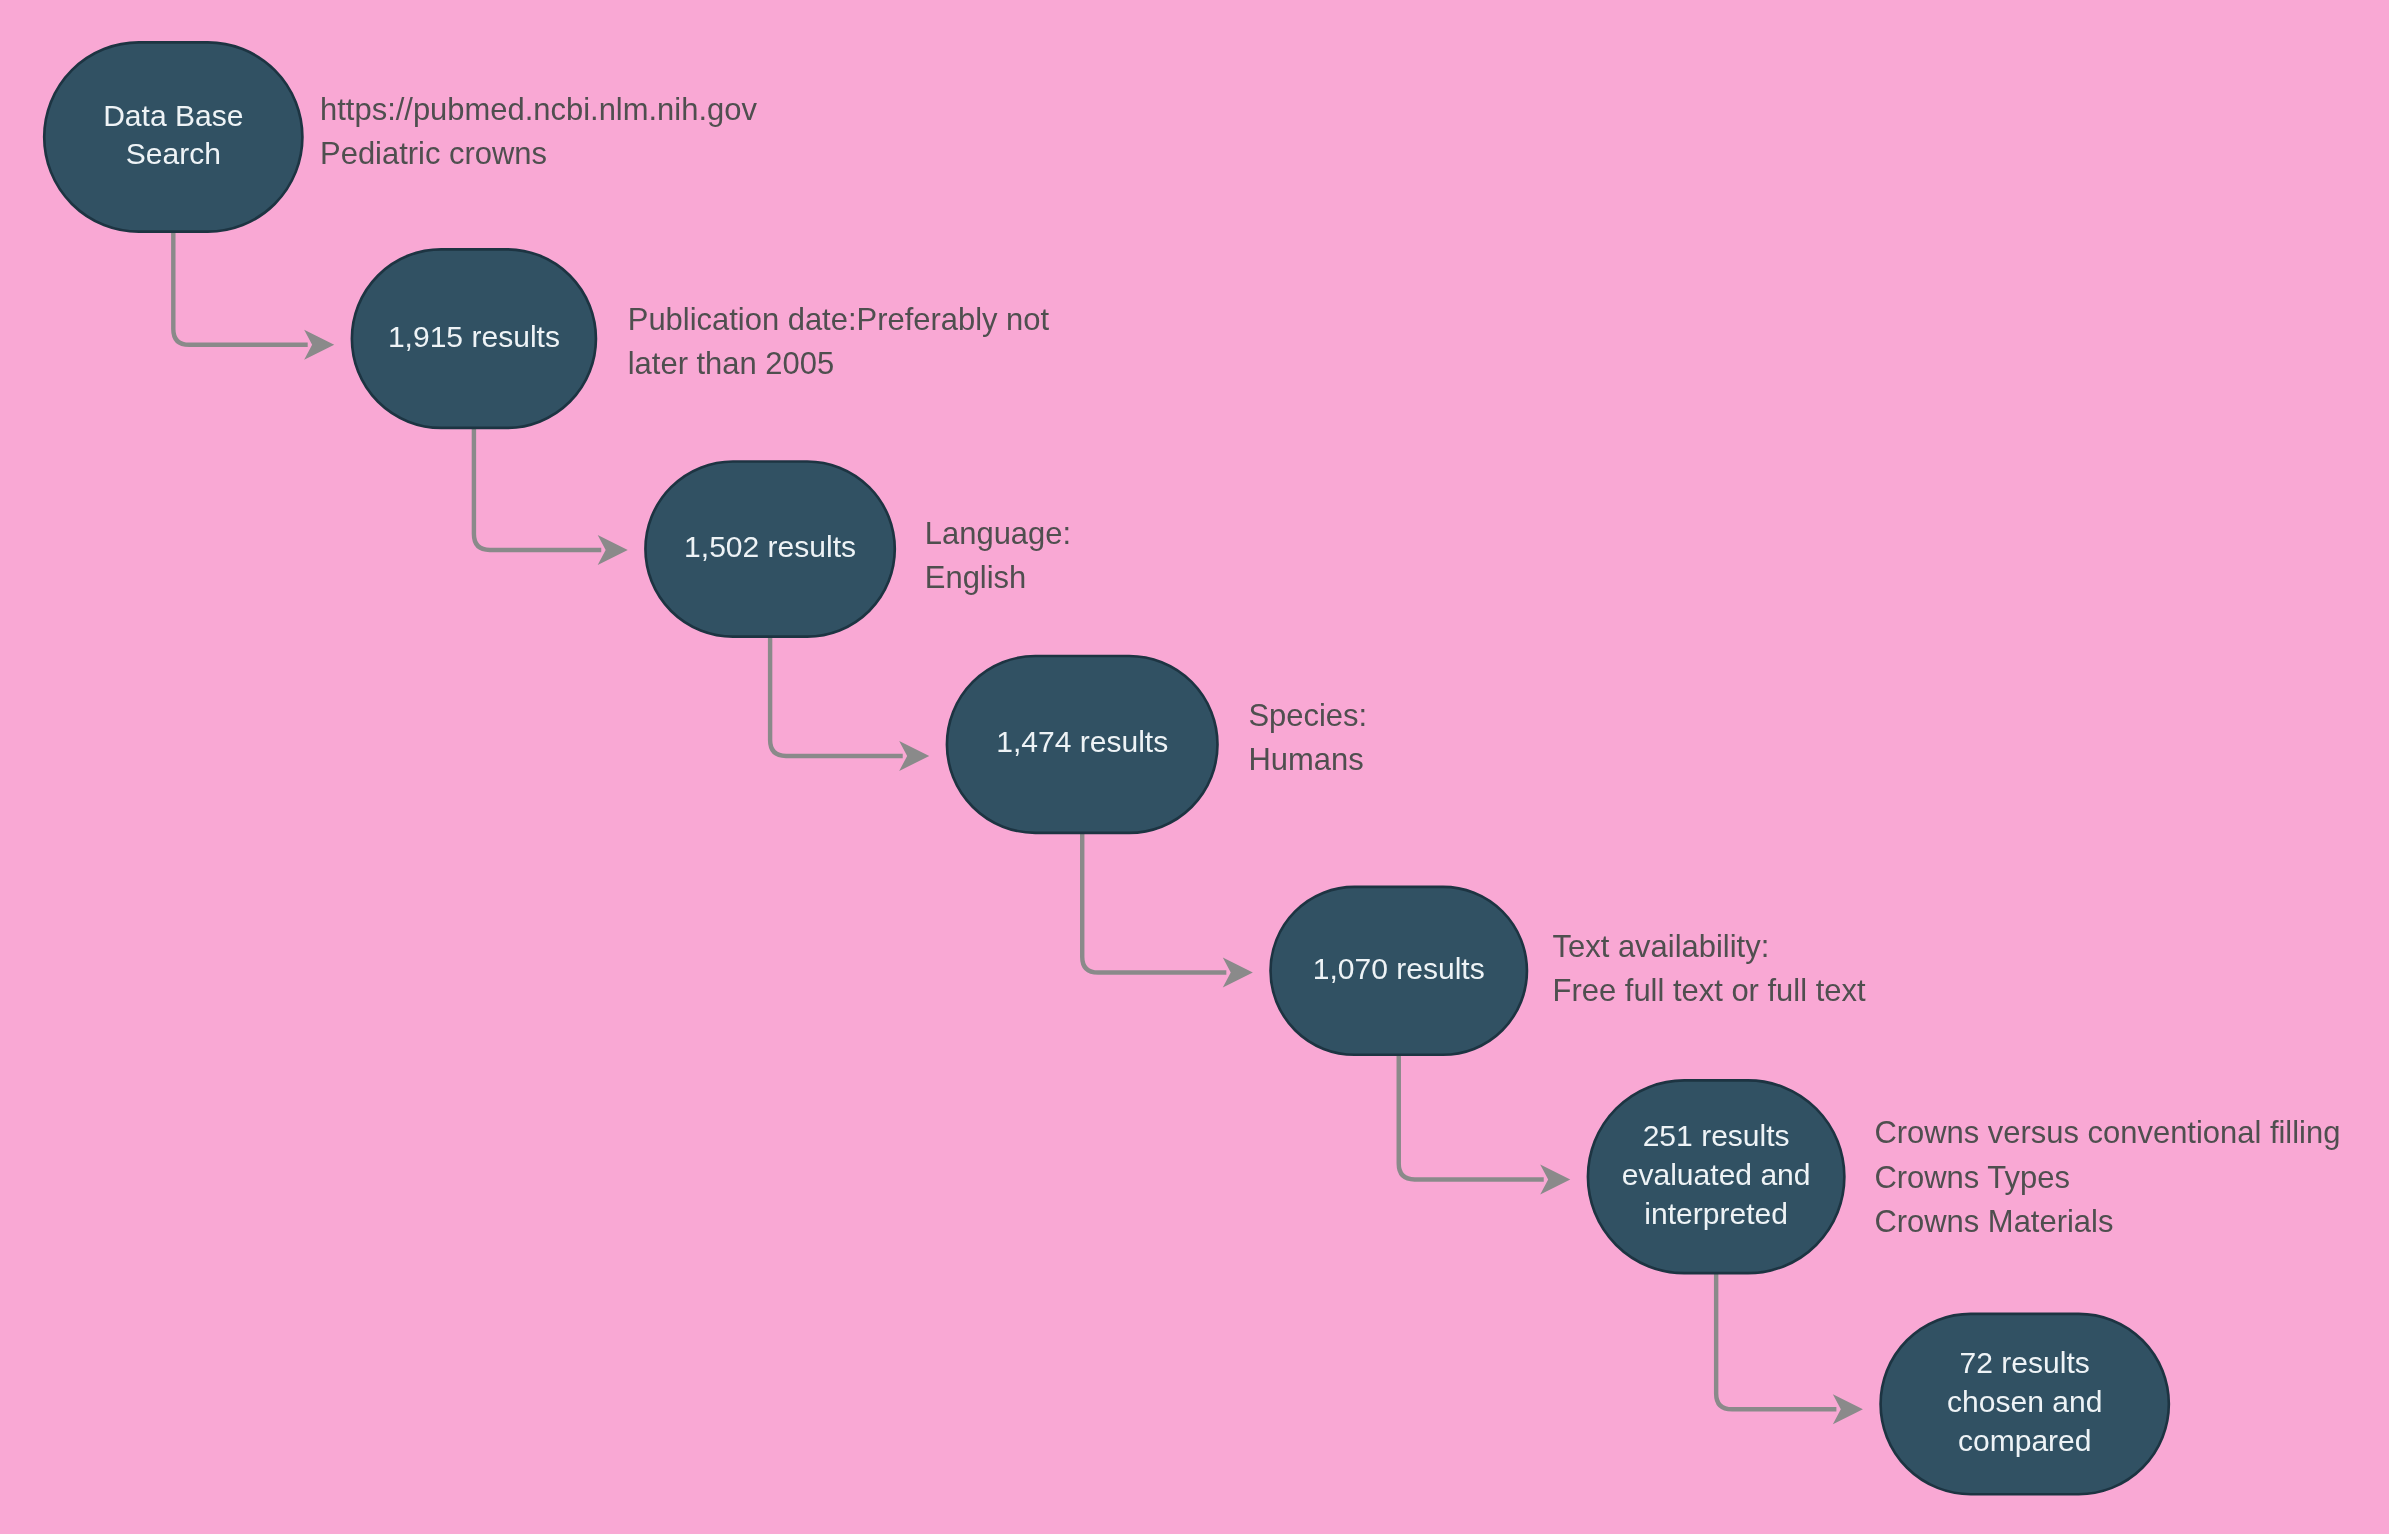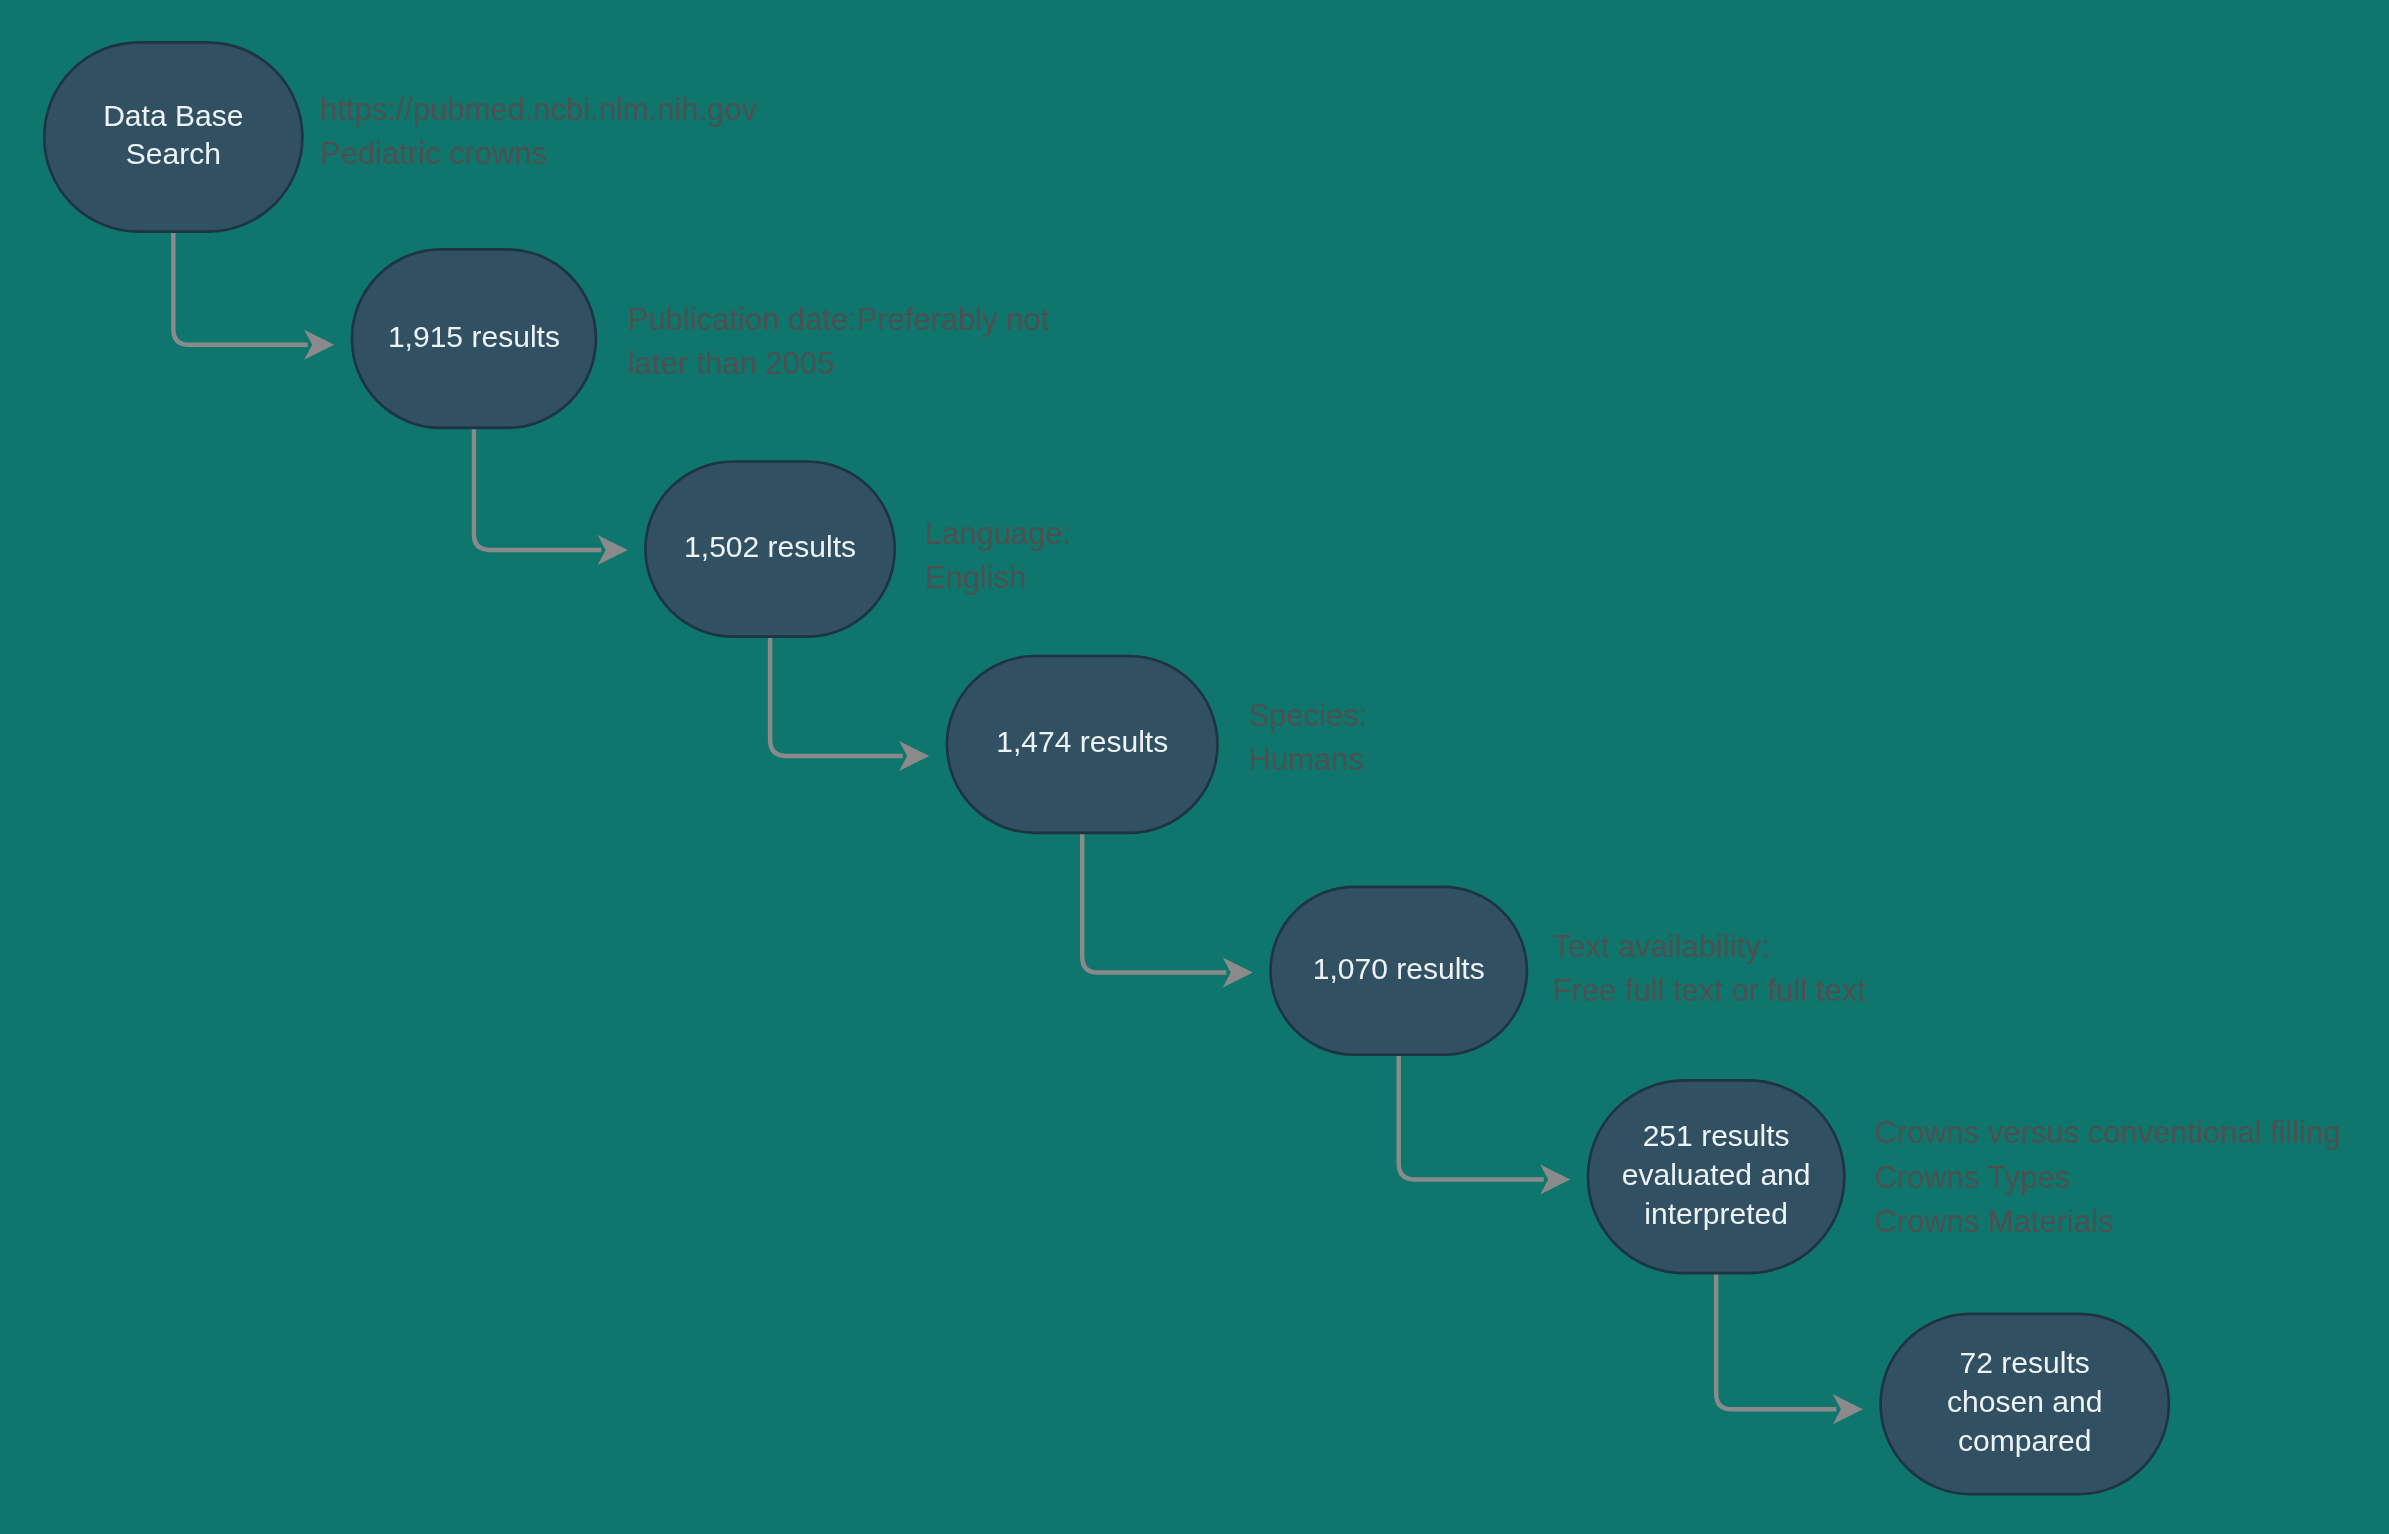--- a/index.html
+++ b/index.html
@@ -11,21 +11,21 @@
   body {
     width: 2389px;
     height: 1534px;
     overflow: hidden;
     font-family: "Liberation Sans", sans-serif;
   }
   #diagram-root {
     position: relative;
     width: 2389px;
     height: 1534px;
-    background: #0f766e;
+    background: #f9a8d4;
   }
   svg#flow-svg {
     position: absolute;
     top: 0;
     left: 0;
     width: 2389px;
     height: 1534px;
     display: block;
   }
   .node-shape {

